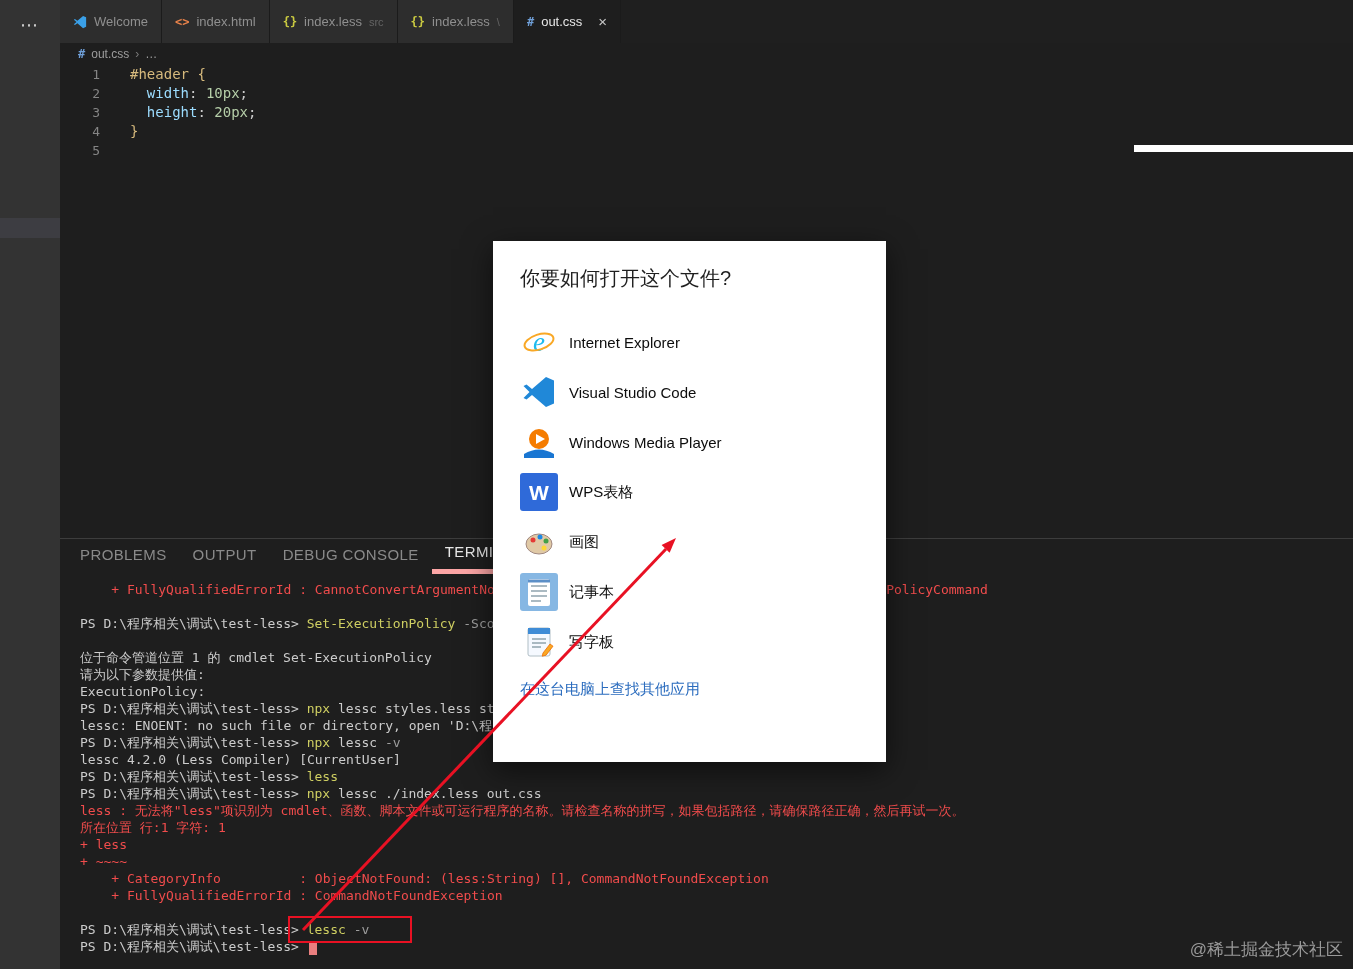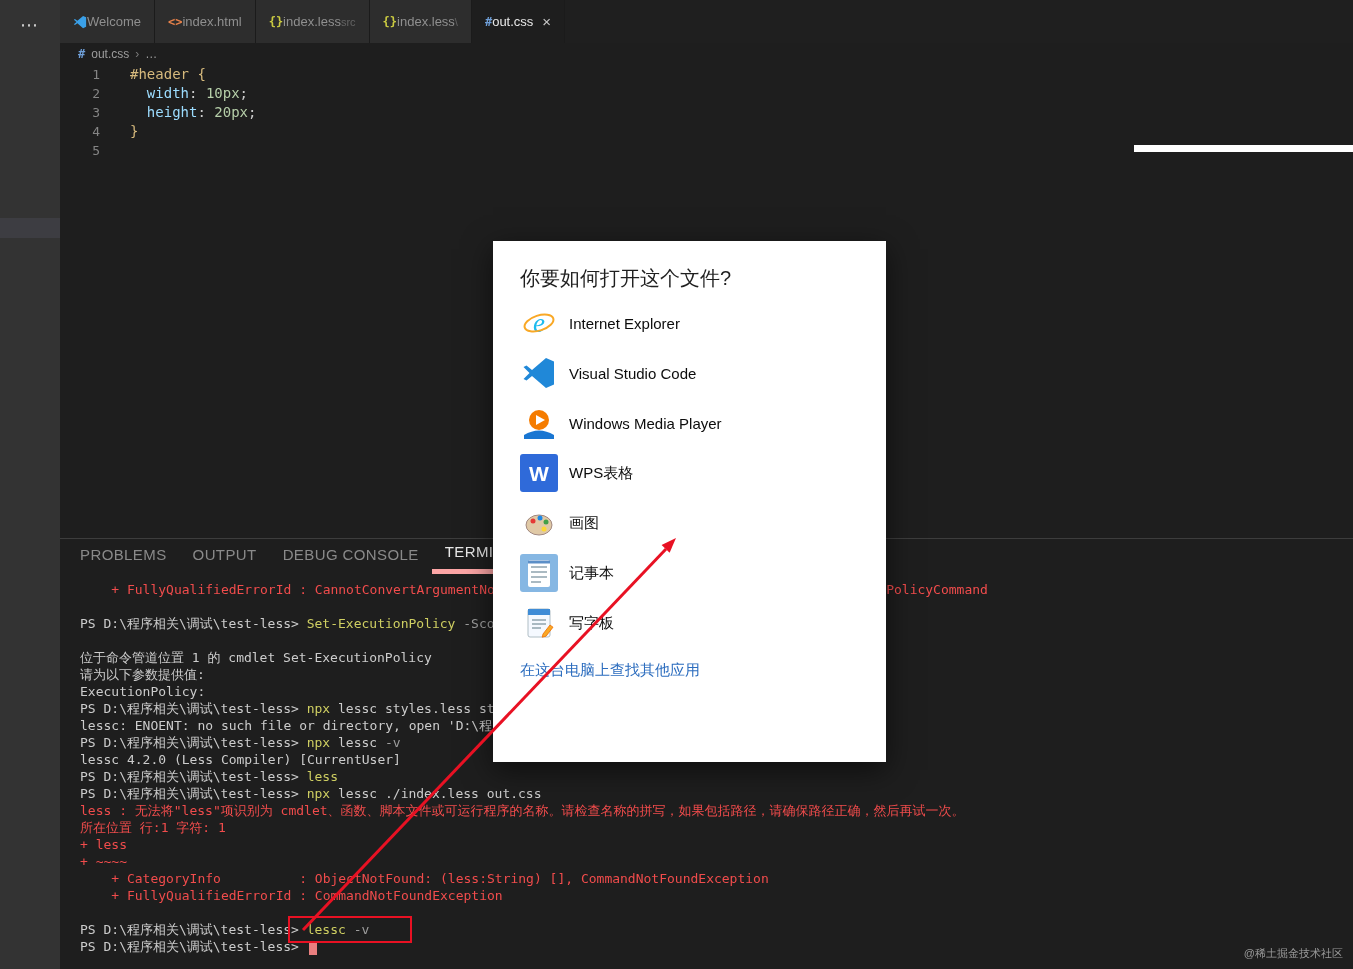--- a/index.html
+++ b/index.html
@@ -6,21 +6,21 @@
   html,body{width:1353px;height:969px;overflow:hidden;background:#1e1e1e;font-family:"Liberation Sans",sans-serif}
   #root{position:absolute;inset:0}
 
   
   .abar{position:absolute;left:0;top:0;width:60px;height:100%;background:#333333;z-index:2}
   .dots{color:#d4d4d4;font-size:18px;text-align:center;margin-top:14px;letter-spacing:2px;cursor:pointer}
   .abar-hl{position:absolute;top:218px;left:0;width:60px;height:20px;background:#3d3d42}
 
   
   .tabbar{position:absolute;left:60px;top:0;right:0;height:43px;background:#1f1f1f;display:flex;z-index:2}
-  .tab{display:flex;align-items:center;gap:0;padding:12px 13px;background:#2d2d2d;color:#8f8f8f;font-size:13px;border-right:1px solid #1b1b1b;cursor:pointer;white-space:nowrap}
+  .tab{display:flex;align-items:center;gap:7px;padding:12px 13px;background:#2d2d2d;color:#8f8f8f;font-size:13px;border-right:1px solid #1b1b1b;cursor:pointer;white-space:nowrap}
   .tab.active{background:#1e1e1e;color:#e7e7e7}
   .tab .suffix{font-size:11px;opacity:.55}
   .tab .close{margin-left:9px;font-size:15px;color:#c8c8c8}
   .tabicon{display:flex;align-items:center}
   .tabicon svg{width:14px;height:14px;display:block}
   .gi{font-family:"DejaVu Sans Mono",monospace;font-size:12px;font-weight:bold}
 
   
   .breadcrumb{position:absolute;left:60px;top:43px;right:0;height:22px;background:#1e1e1e;color:#9d9d9d;font-size:12px;display:flex;align-items:center;gap:6px;padding-left:18px;z-index:2}
   .bc-hash{color:#6f9fd8;font-family:"DejaVu Sans Mono",monospace;font-weight:bold}
@@ -39,32 +39,32 @@
   .ptabs{display:flex;padding-left:7px;height:32px;align-items:center}
   .ptab{color:#8a8a8a;font-size:15px;letter-spacing:.4px;padding:7px 13px 9px;cursor:pointer}
   .ptab.active{color:#e7e7e7;border-bottom:5px solid #fca5a5}
   .term{position:absolute;left:20px;top:42px;right:0;font-family:"DejaVu Sans Mono",monospace;font-size:13px;color:#cccccc}
   .tline{height:17px;line-height:17px;white-space:pre}
   .c-red{color:#f14c4c}.c-yellow{color:#cfcf62}.c-gray{color:#9e9e9e}
   .tcursor{display:inline-block;width:8px;height:14px;background:#ea7f7f;vertical-align:middle;margin-left:2px}
 
   
   .dialog{position:absolute;left:493px;top:241px;width:393px;height:521px;background:#ffffff;z-index:50;box-shadow:0 8px 28px rgba(0,0,0,.55)}
-  .dialog h1{font-size:20px;font-weight:400;color:#1f1f1f;margin:24px 27px 6px}
+  .dialog h1{font-size:20px;font-weight:400;color:#1f1f1f;margin:24px 27px 25px}
   .app{display:flex;align-items:center;gap:11px;padding:0 27px;height:50px;cursor:pointer}
   .aicon{width:38px;height:38px;flex:none}
   .aicon svg{width:38px;height:38px;display:block}
   .aname{font-size:15px;color:#0c0c0c}
   .morelink{display:block;margin:13px 27px 0;font-size:15px;color:#2b6cbe;cursor:pointer;text-decoration:none}
   .okbtn{position:absolute;right:25px;top:466px;width:200px;height:32px;background:#cccccc;border:1px solid #bdbdbd;font-size:15px;color:#1f1f1f;font-family:"Liberation Sans",sans-serif;cursor:pointer}
 
   
   .redbox{position:absolute;left:288px;top:916px;width:124px;height:27px;border:2px solid #e81123;z-index:61;pointer-events:none}
   .arrow{position:absolute;left:0;top:0;width:1353px;height:969px;z-index:60;pointer-events:none}
-  .watermark{position:absolute;right:10px;bottom:8px;color:#9a9a9a;font-size:11px;z-index:70}
+  .watermark{position:absolute;right:10px;bottom:8px;color:#9a9a9a;font-size:17px;z-index:70}
 </style>
 </head>
 <body>
 
 <div id="root">
 
   <div class="abar">
     <div class="dots">⋯</div>
     <div class="abar-hl"></div>
   </div>

